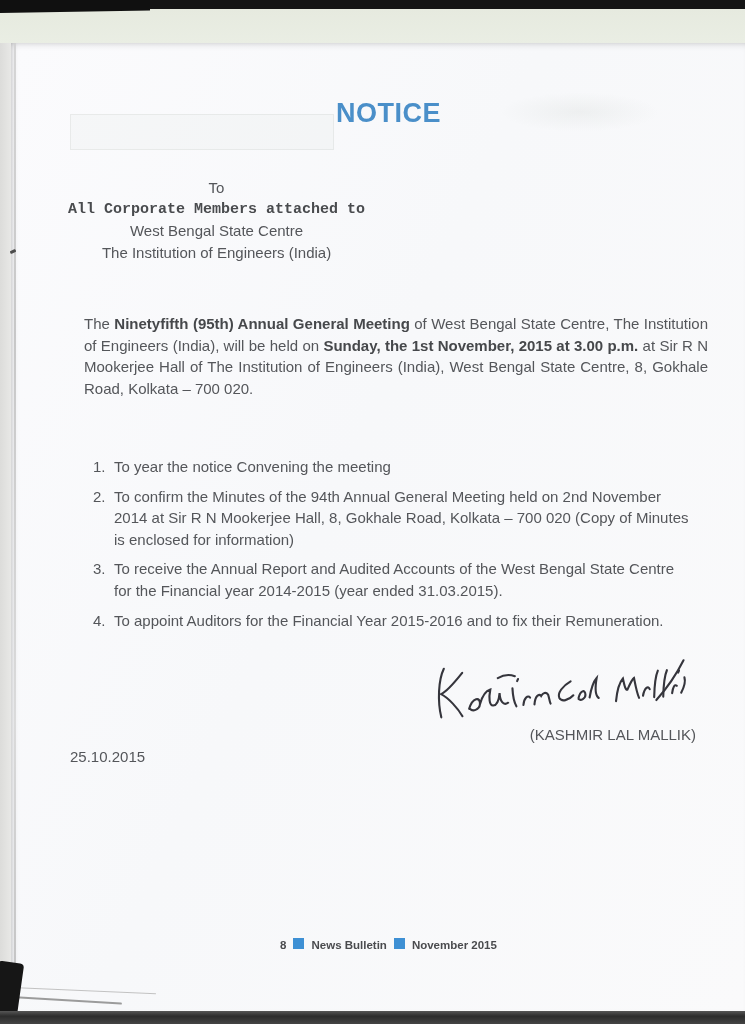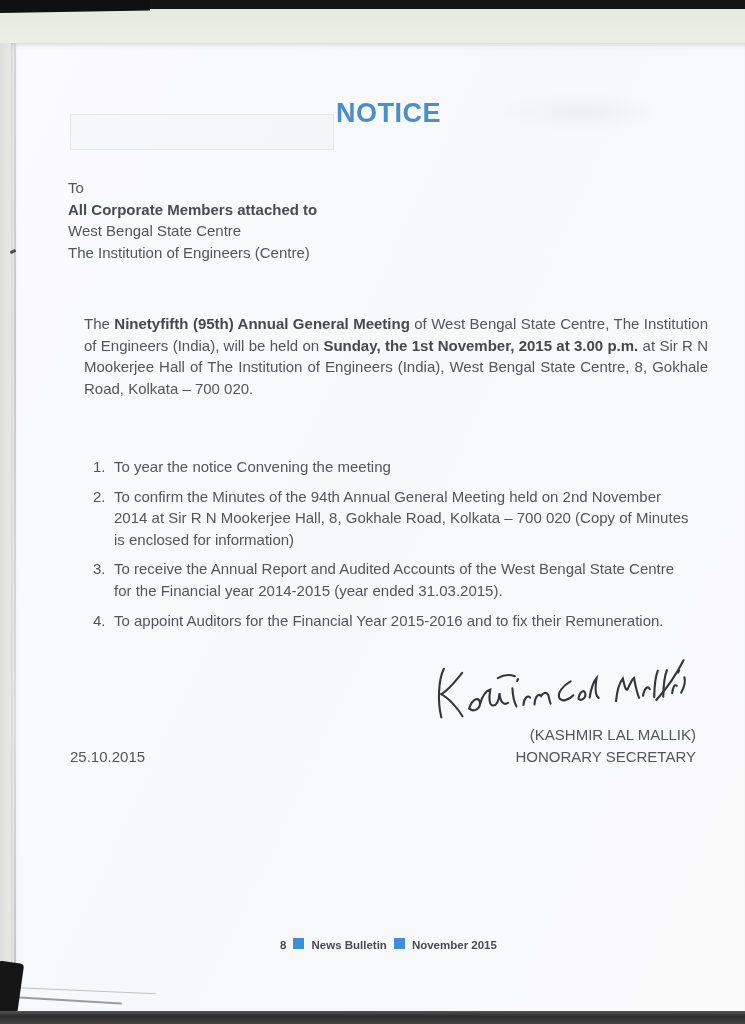--- a/index.html
+++ b/index.html
@@ -33,22 +33,22 @@
   .ghost-smudge{position:absolute;left:500px;top:92px;width:160px;height:40px;
          background:radial-gradient(ellipse at center,rgba(150,160,150,.10),rgba(150,160,150,0) 70%);}
 
   
   .content{position:absolute;left:0;top:0;width:745px;height:1024px;}
   .centerband{position:absolute;left:32px;right:0;text-align:center;}
   .h-title{font-size:27px;font-weight:700;letter-spacing:.5px;color:#4a8fc9;}
   #notice-title{top:98px;}
   #agenda-title{top:404px;}
   .bodytext{font-size:15px;line-height:21.6px;color:#54565a;}
-  .recipient{position:absolute;left:68px;top:177px;}
-  .recipient .bold{font-weight:700;color:#494b4e;}
+  .recipient{position:absolute;left:68px;top:177px;text-align:center;}
+  .recipient .bold{font-weight:700;color:#494b4e;font-family:Liberation Mono, monospace;}
   .par{position:absolute;left:68px;top:297px;width:624px;text-align:justify;margin:16px;}
   .par strong{color:#46484b;}
   .agenda-list{position:absolute;left:93px;top:456px;width:600px;margin:0;padding:0;list-style:none;}
   .agenda-item{display:flex;margin-bottom:8px;}
   .agenda-item .num{width:21px;flex:0 0 21px;}
   .agenda-item .txt{flex:1;}
   .sig-block{position:absolute;left:428px;top:724px;width:268px;text-align:right;}
   .sig-svg{position:absolute;left:428px;top:658px;width:262px;height:66px;transform:rotate(-3deg);}
   .date{position:absolute;left:70px;top:746px;}
   .footer{position:absolute;left:32px;right:0;top:938px;text-align:center;
@@ -77,21 +77,21 @@
   <div class="scan-bottom-bar"></div>
 
   <div class="content">
 
     <div id="notice-title" class="centerband h-title">NOTICE</div>
 
     <div class="recipient bodytext">
       <div>To</div>
       <div class="bold">All Corporate Members attached to</div>
       <div>West Bengal State Centre</div>
-      <div>The Institution of Engineers (Centre)</div>
+      <div>The Institution of Engineers (India)</div>
     </div>
 
     <p class="par bodytext"><span>The </span><strong>Ninetyfifth (95th) Annual General Meeting</strong><span> of West Bengal State Centre, The Institution of Engineers (India), will be held on </span><strong>Sunday, the 1st November, 2015 at 3.00 p.m.</strong><span> at Sir R N Mookerjee Hall of The Institution of Engineers (India), West Bengal State Centre, 8, Gokhale Road, Kolkata – 700 020.</span></p>
 
 
     <ul class="agenda-list bodytext">
       <li class="agenda-item">
         <span class="num">1.</span>
         <span class="txt">To year the notice Convening the meeting</span>
       </li>
@@ -120,21 +120,20 @@
         <path d="M142,23 C134,27 128,34 130,39 C132,43 139,42 144,37 M149,40 C151,33 156,31 156,37 C156,41 151,43 149,41 M160,40 C162,31 165,24 168,21 C166,30 165,38 169,41"></path>
         <path d="M186,45 C188,32 192,25 194,23 C195,29 196,36 198,34 C200,30 203,24 205,23 C206,30 207,38 209,43"></path>
         <path d="M213,41 C215,33 219,31 220,35 M224,43 C225,30 227,21 229,17 M233,43 C234,30 236,21 238,17"></path>
         <path d="M242,40 C243,34 245,31 247,33 M249,20 L250,18 M251,40 C254,35 256,29 255,25"></path>
         <path d="M255,8 C247,22 236,36 226,46"></path>
       </g>
     </svg>
 
     <div class="sig-block bodytext">
       <div>(KASHMIR LAL MALLIK)</div>
-      <div>HONORARY SECRETARY</div>
     </div>
 
     <div class="date bodytext">25.10.2015</div>
 
     <div class="footer">
       <span>8</span><span class="sq"></span><span>News Bulletin</span><span class="sq"></span><span>November 2015</span>
     </div>
 
   </div>
 </div>

